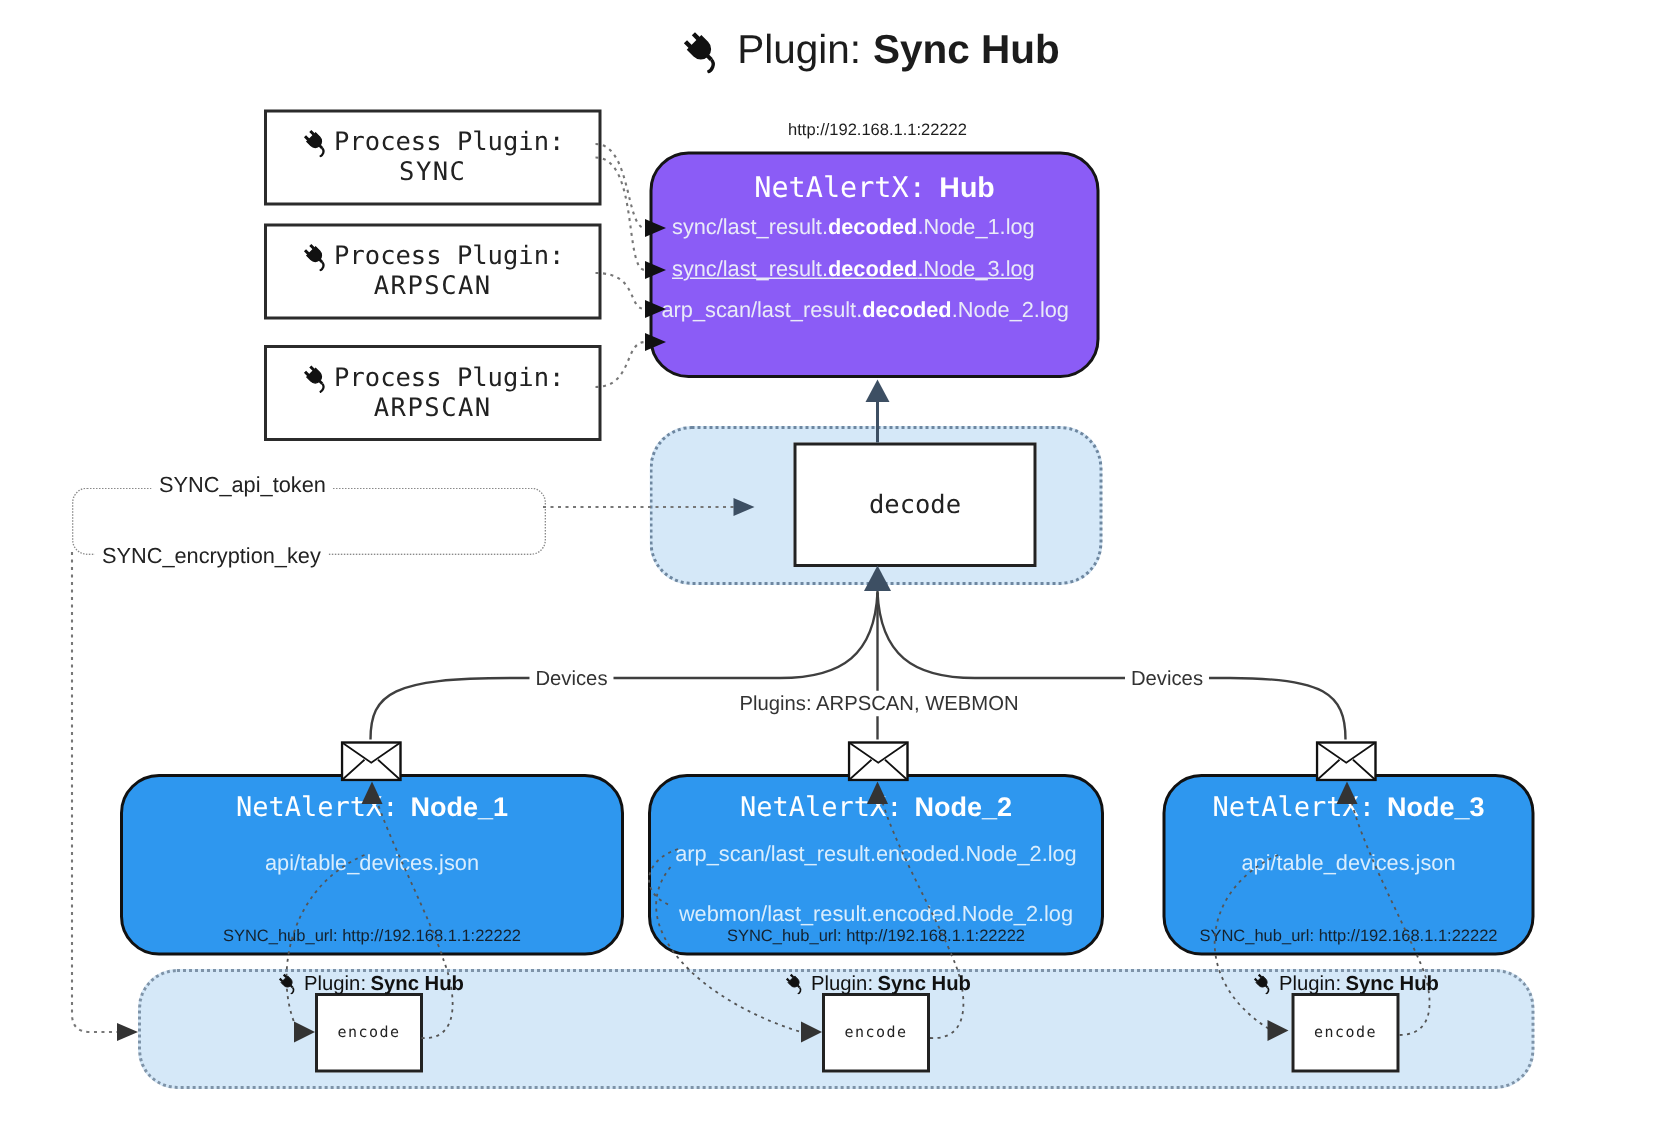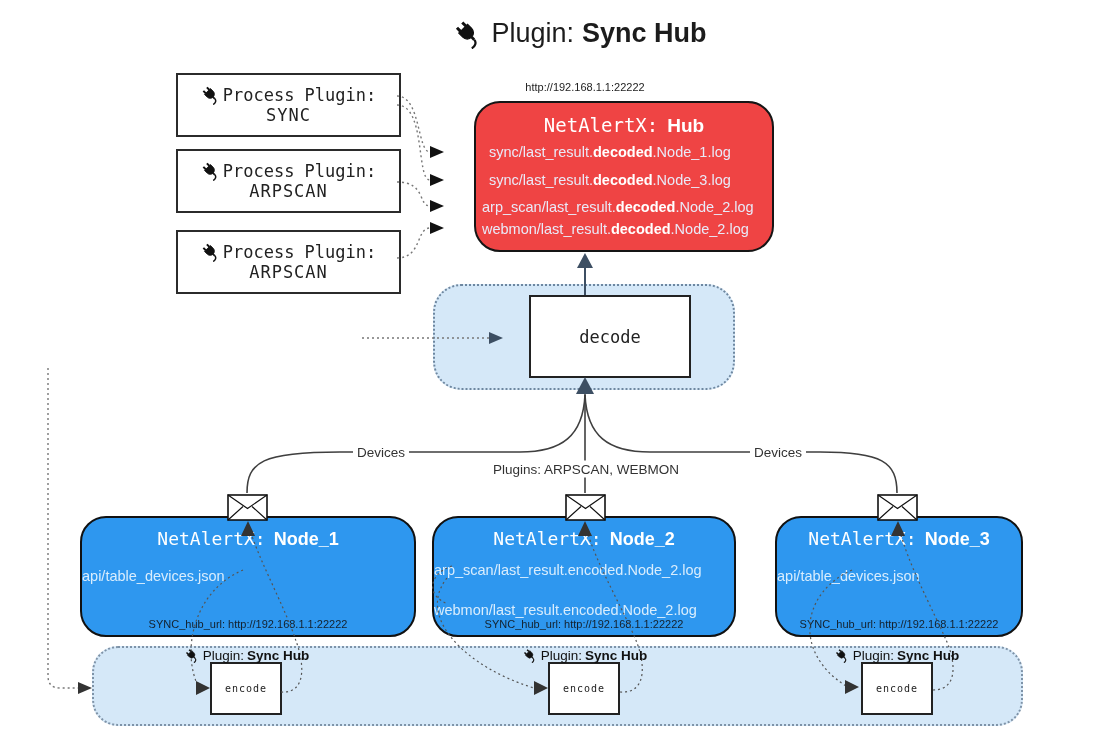--- a/index.html
+++ b/index.html
@@ -45,21 +45,21 @@
   .token-bottom{bottom:-10px;left:14px;}
 
   
   .edge-label{z-index:6;background:#fff;padding:1px 4px;font-size:13.5px;color:#333;white-space:nowrap;transform:translate(-50%,-50%);}
 
   
   .node-box{top:516px;height:121px;background:#2e97ef;border:2px solid #111;border-radius:26px;box-sizing:border-box;
             z-index:2;color:#fff;}
   .node-title{position:absolute;top:10px;left:0;right:0;text-align:center;font-size:18px;white-space:nowrap;}
   .node-title .name{font-family:"Liberation Sans",sans-serif;font-weight:bold;margin-left:8px;}
-  .node-file{position:absolute;left:0;right:0;text-align:left;font-size:14.5px;color:#d9edfd;white-space:nowrap;}
+  .node-file{position:absolute;left:0;right:0;text-align:center;font-size:14.5px;color:#d9edfd;white-space:nowrap;}
   .node-url{position:absolute;bottom:5px;left:0;right:0;text-align:center;font-size:11px;color:#14212d;white-space:nowrap;}
 
   
   .envelope{width:41px;height:27px;z-index:6;}
 
   
   .band{left:92px;top:646px;width:931px;height:80px;background:#d5e8f8;border:2px dotted #7e93a8;
         border-radius:26px;box-sizing:border-box;z-index:1;}
   .band-label{z-index:6;display:flex;align-items:center;gap:3px;font-size:13.5px;color:#111;
               transform:translateX(-50%);white-space:nowrap;}
@@ -120,33 +120,36 @@
     <div class="pp-line1">
       <svg class="plug">
           <use href="#sym-plug"></use>
         </svg>
       <span>Process Plugin:</span>
     </div>
     <div class="pp-name">ARPSCAN</div>
   </div>
 
   <div class="abs hub-url">http://192.168.1.1:22222</div>
-  <div class="abs hub-box" style="background:#ef4444;margin-left:41px;">
+  <div class="abs hub-box" style="background:#8b5cf6;">
     <div class="hub-title mono">
       <span>NetAlertX:</span><span class="name">Hub</span>
     </div>
     <div class="hub-file" style="top:41px;"><span>sync/last_result.</span><b>decoded</b><span>.Node_1.log</span></div>
-    <div class="hub-file" style="top:69px;"><span>sync/last_result.</span><b>decoded</b><span>.Node_3.log</span></div>
+    <div class="hub-file" style="top:69px;text-decoration:underline;"><span>sync/last_result.</span><b>decoded</b><span>.Node_3.log</span></div>
     <div class="hub-file" style="top:96px;left:6px;"><span>arp_scan/last_result.</span><b>decoded</b><span>.Node_2.log</span></div>
-    <div class="hub-file" style="top:118px;left:6px;"><span>webmon/last_result.</span><b>decoded</b><span>.Node_2.log</span></div>
   </div>
 
   <div class="abs decode-wrap" style="background:#d5e8f8;"></div>
   <div class="abs decode-box mono">decode</div>
 
+  <div class="abs token-box">
+    <span class="token-label token-top">SYNC_api_token</span>
+    <span class="token-label token-bottom">SYNC_encryption_key</span>
+  </div>
 
   <div class="abs node-box" style="left:80px;width:336px;">
     <div class="node-title mono">
       <span>NetAlertX:</span><span class="name">Node_1</span>
     </div>
     <div class="node-file" style="top:50px;">api/table_devices.json</div>
     <div class="node-url">SYNC_hub_url: http://192.168.1.1:22222</div>
   </div>
   <div class="abs node-box" style="left:432px;width:304px;">
     <div class="node-title mono">

